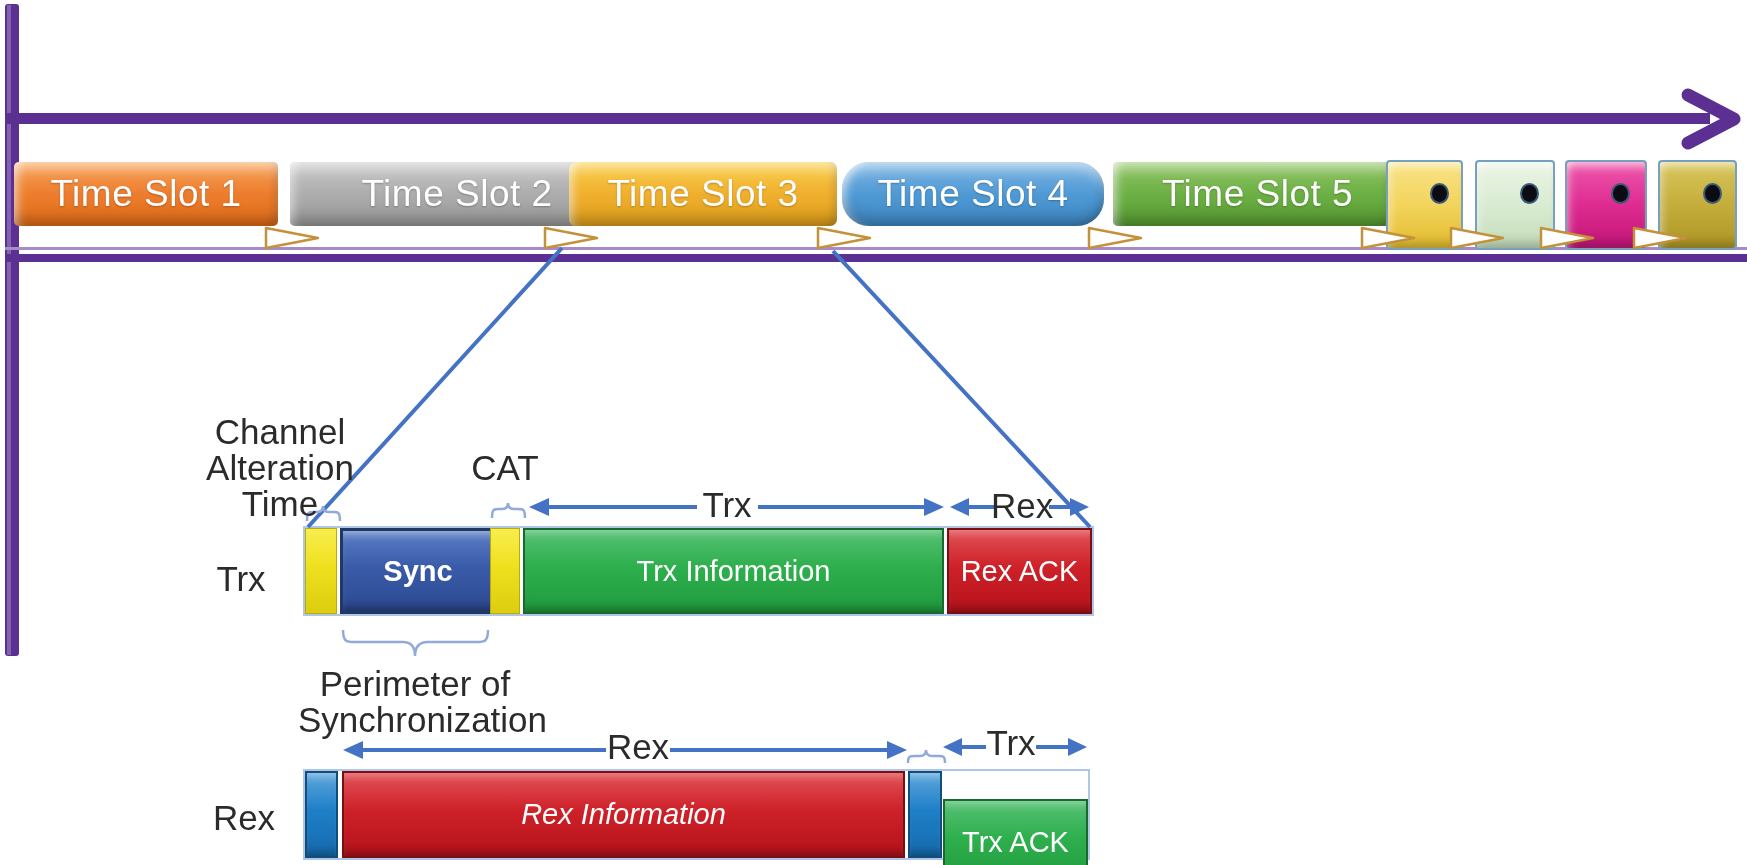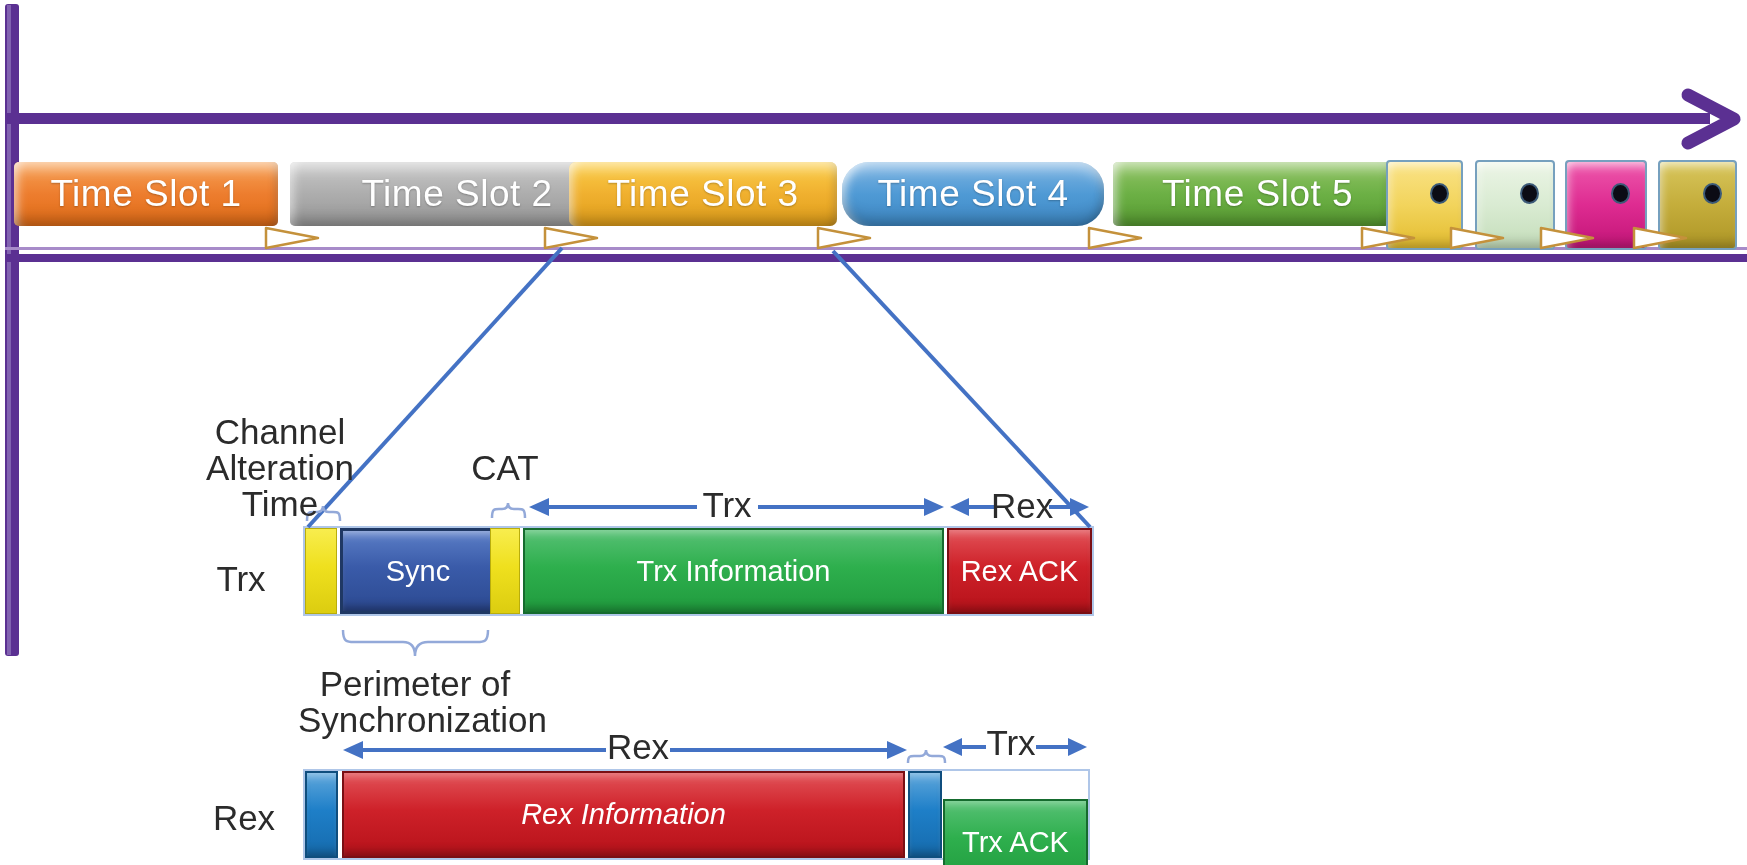--- a/index.html
+++ b/index.html
@@ -104,21 +104,21 @@
   </div>
   <div class="mini m3" style="left:1565px;width:82px;">
     <span class="dot"></span>
   </div>
   <div class="mini m4" style="left:1658px;width:79px;">
     <span class="dot"></span>
   </div>
 
   <div class="bar" style="left:303px;top:526px;width:791px;height:90px;">
     <div class="seg seg-yellow" style="left:0;width:32px;"></div>
-    <div class="seg seg-sync" style="left:35px;width:156px;">
+    <div class="seg seg-sync" style="left:35px;width:156px;font-weight:bold;">
       <span>Sync</span>
     </div>
     <div class="seg seg-yellow" style="left:185px;width:30px;"></div>
     <div class="seg seg-green" style="left:218px;width:421px;">
       <span>Trx Information</span>
     </div>
     <div class="seg seg-red" style="left:642px;width:145px;">
       <span>Rex ACK</span>
     </div>
   </div>

